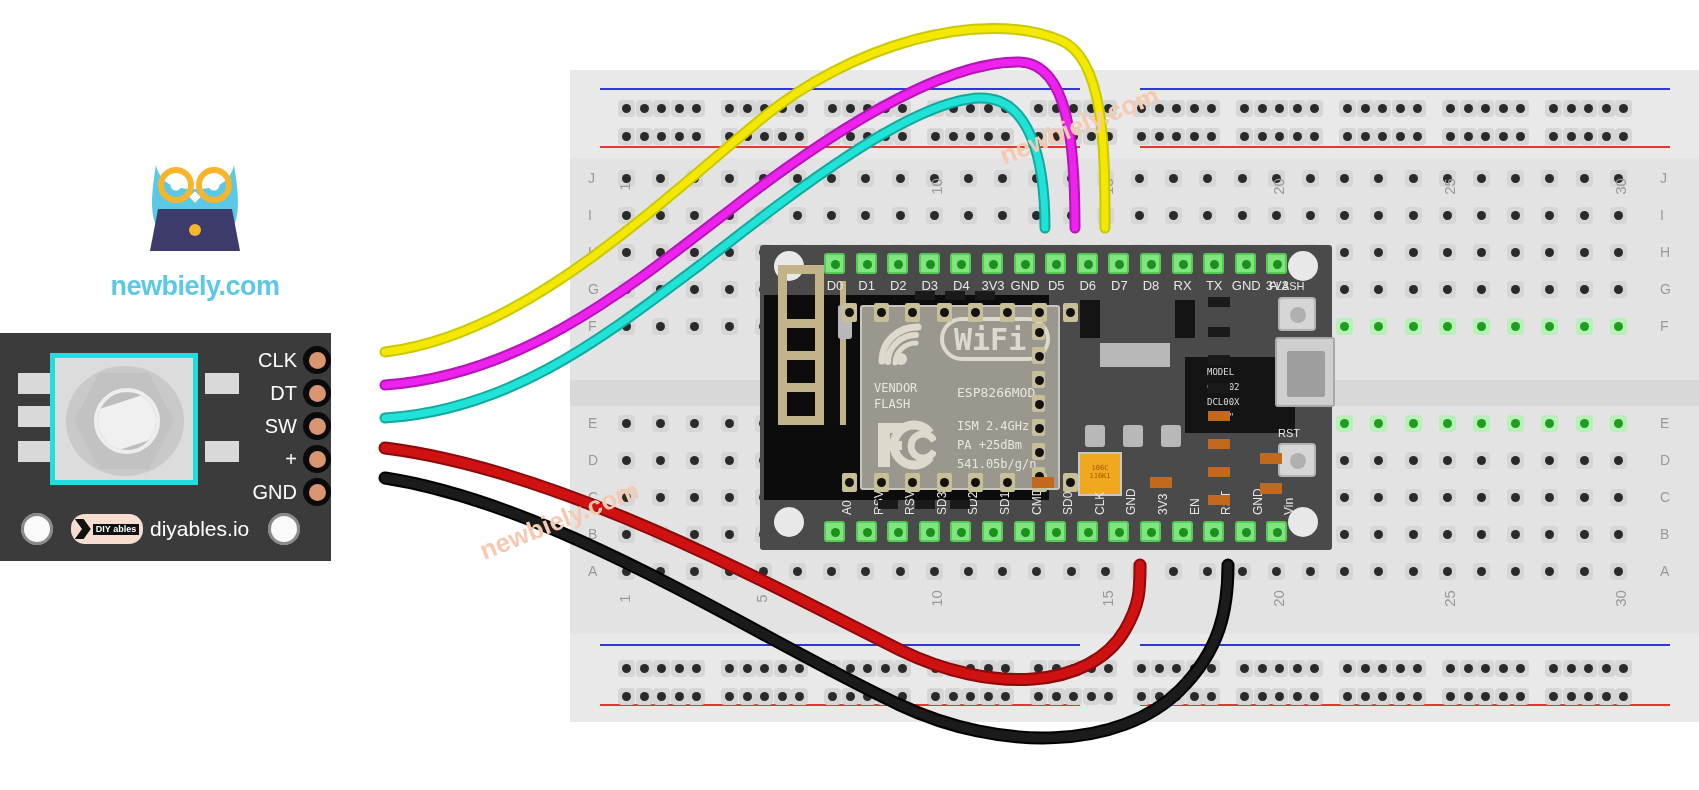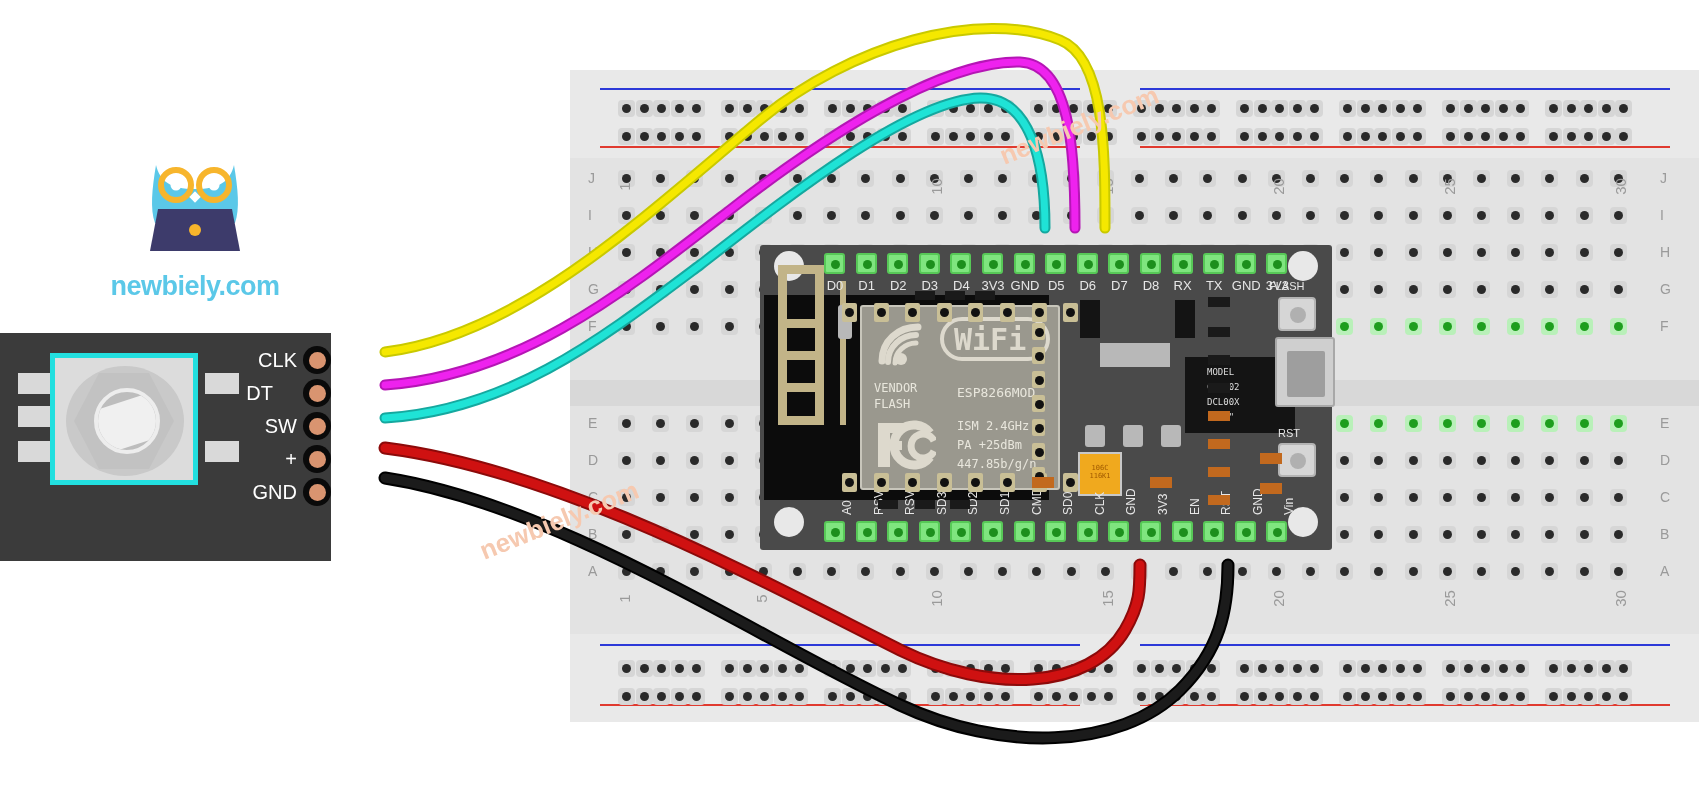--- a/index.html
+++ b/index.html
@@ -157,21 +157,21 @@
     <div class="enc-tab" style="left:18px;top:108px;"></div>
     <div class="enc-tab r" style="left:205px;top:40px;"></div>
     <div class="enc-tab r" style="left:205px;top:108px;"></div>
 
     <div class="pin-row" style="top:14px;">
       <span class="pin-label">CLK</span>
       <span class="pin-hole">
           <i></i>
         </span>
     </div>
-    <div class="pin-row" style="top:47px;gap:24px;">
+    <div class="pin-row" style="top:47px;">
       <span class="pin-label">DT</span>
       <span class="pin-hole">
           <i></i>
         </span>
     </div>
     <div class="pin-row" style="top:80px;">
       <span class="pin-label">SW</span>
       <span class="pin-hole">
           <i></i>
         </span>
@@ -182,20 +182,29 @@
           <i></i>
         </span>
     </div>
     <div class="pin-row" style="top:146px;">
       <span class="pin-label">GND</span>
       <span class="pin-hole">
           <i></i>
         </span>
     </div>
 
+    <div id="enc-footer">
+      <div class="mount-hole" style="left:18px;top:3px;"></div>
+      <div class="mount-hole" style="left:265px;top:3px;"></div>
+      <div id="diy-badge">
+        <span class="mark"></span>
+        <span class="blk">DIY ables</span>
+      </div>
+      <div id="diyables-text">diyables.io</div>
+    </div>
   </div>
 
   <div id="breadboard">
     <div class="bb-rail" id="rail-top" style="top:0px;"></div>
     <div class="bb-rail" id="rail-bottom" style="top:564px;"></div>
     <div class="bb-main" id="main-top" style="top:92px;height:190px;"></div>
     <div id="bb-gutter" style="top:310px;"></div>
     <div class="bb-main" id="main-bottom" style="top:340px;height:190px;"></div>
   <div class="rail-line blue" style="left: 30px; top: 18px; width: 480px;"></div>
       <div class="rail-line blue" style="left: 570px; top: 18px; width: 530px;"></div>
@@ -775,21 +784,21 @@
       <div class="shield-t" style="left:12px;top:74px;font-size:12px;">VENDOR</div>
       <div class="shield-t" style="left:12px;top:90px;font-size:12px;">FLASH</div>
       <div class="shield-t" style="left:95px;top:78px;font-size:13px;">ESP8266MOD</div>
       <svg style="position:absolute;left:12px;top:112px;" width="62" height="52" viewBox="0 0 62 52">
         <path d="M4 4 L30 4 L30 14 L16 14 L16 22 L28 22 L28 31 L16 31 L16 48 L4 48 Z" fill="#ddd9cd"></path>
         <path d="M56 14 A20 20 0 1 0 56 38" fill="none" stroke="#ddd9cd" stroke-width="9"></path>
         <path d="M60 22 A12 12 0 1 0 60 32" fill="none" stroke="#ddd9cd" stroke-width="7"></path>
       </svg>
       <div class="shield-t" style="left:95px;top:112px;font-size:12px;">ISM 2.4GHz</div>
       <div class="shield-t" style="left:95px;top:131px;font-size:12px;">PA  +25dBm</div>
-      <div class="shield-t" style="left:95px;top:150px;font-size:12px;">447.85b/g/n</div>
+      <div class="shield-t" style="left:95px;top:150px;font-size:12px;">541.05b/g/n</div>
     </div>
 
     <div class="smd" style="left:78px;top:60px;width:14px;height:34px;border-radius:3px;"></div>
 
     <div class="smd" style="left:340px;top:98px;width:70px;height:24px;"></div>
     <div class="smd" style="left:325px;top:180px;width:20px;height:22px;border-radius:3px;"></div>
     <div class="smd" style="left:363px;top:180px;width:20px;height:22px;border-radius:3px;"></div>
     <div class="smd" style="left:401px;top:180px;width:20px;height:22px;border-radius:3px;"></div>
 
     <div class="chip" style="left:425px;top:112px;width:110px;height:76px;padding:8px 0 0 22px;line-height:15px;">

